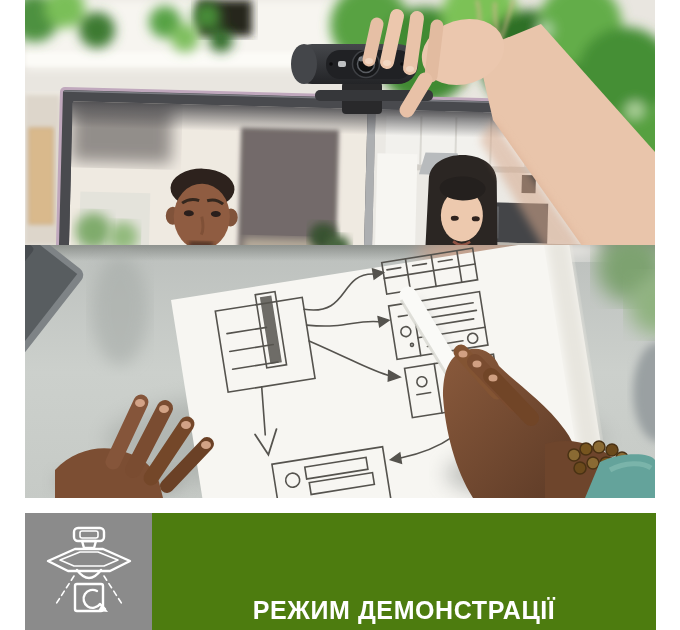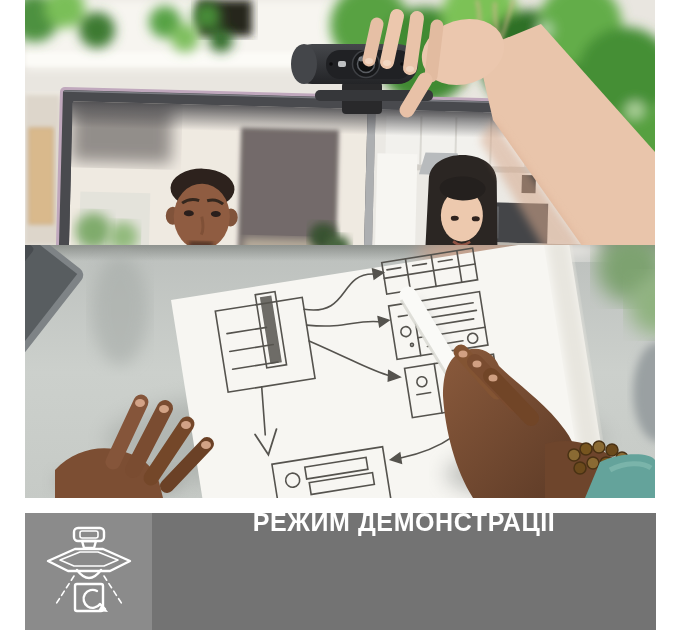--- a/index.html
+++ b/index.html
@@ -1,21 +1,21 @@
 <!DOCTYPE html>
 <html><head>
 <meta charset="utf-8">
 <style>
   html,body{margin:0;padding:0;background:#ffffff;}
   .page{position:relative;width:680px;height:630px;background:#ffffff;overflow:hidden;
         font-family:"Liberation Sans",sans-serif;}
   .hero{position:absolute;left:25px;top:0;width:630px;height:498px;}
   .banner{position:absolute;left:25px;top:513px;width:631px;height:117px;display:flex;}
   .icon-box{width:127px;height:117px;background:#8b8b8b;display:flex;align-items:center;justify-content:center;flex:none;}
-  .bar{flex:1;background:#737373;display:flex;align-items:flex-start;justify-content:center;}
+  .bar{flex:1;background:#4d7c0f;display:flex;align-items:flex-end;justify-content:center;}
   .bar span{color:#ffffff;font-weight:bold;font-size:25px;letter-spacing:.6px;
             transform:translateY(-5px);white-space:nowrap;}
 </style>
 </head>
 <body>
 
 <div class="page">
 
   <div class="hero" role="img" aria-label="A hand places a dark webcam on top of a monitor showing a video call with a man and a woman; below is the webcam's demonstration-mode view: two hands with a white stylus pointing at hand-drawn wireframe sketches on paper beside a keyboard.">
   <svg width="630" height="498" viewBox="0 0 630 498" xmlns="http://www.w3.org/2000/svg">

